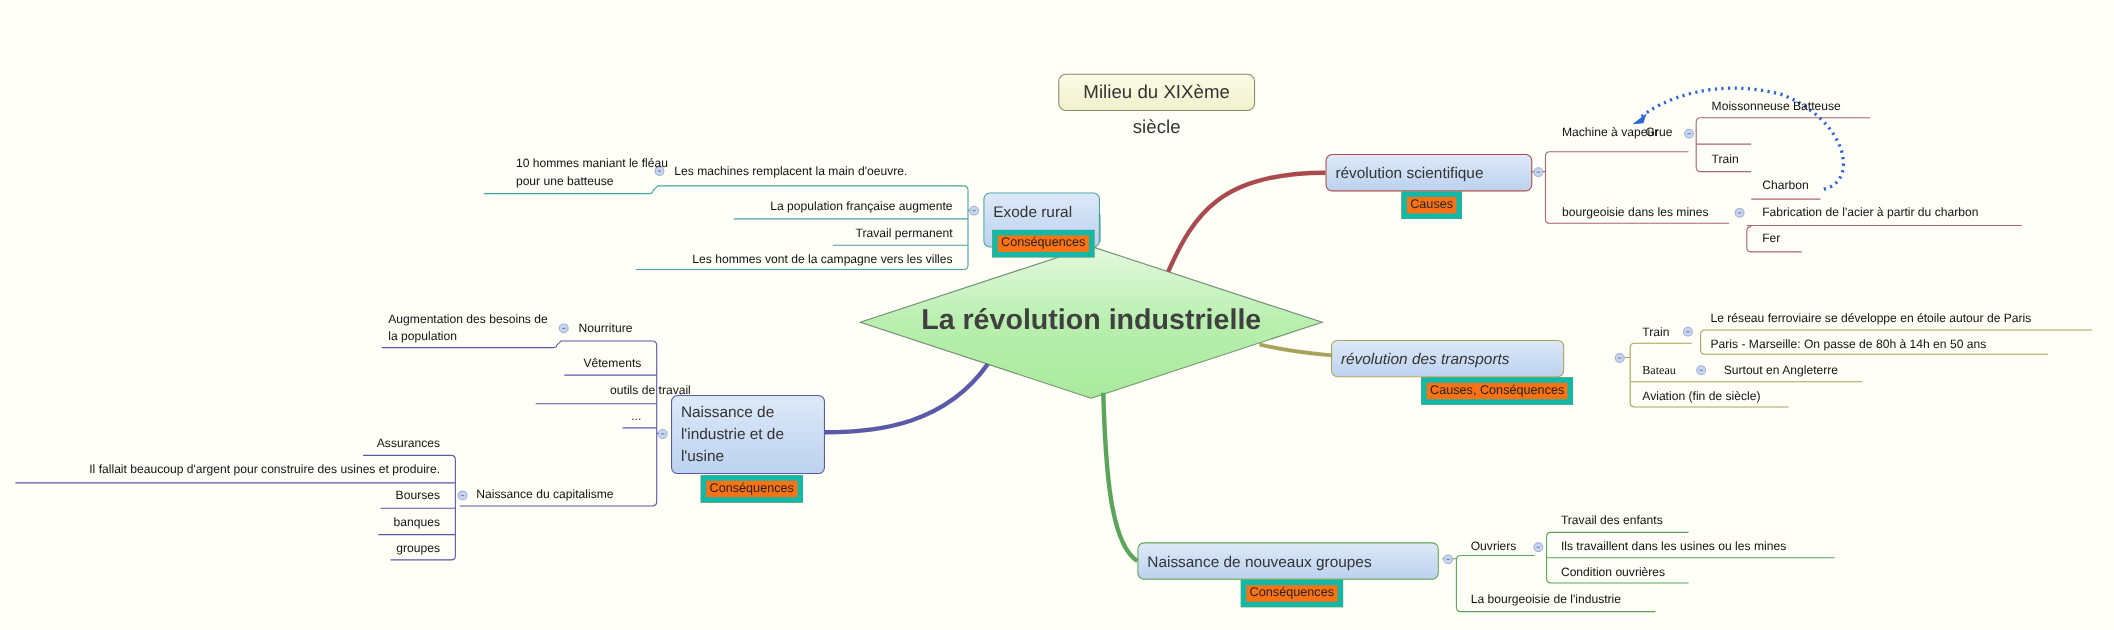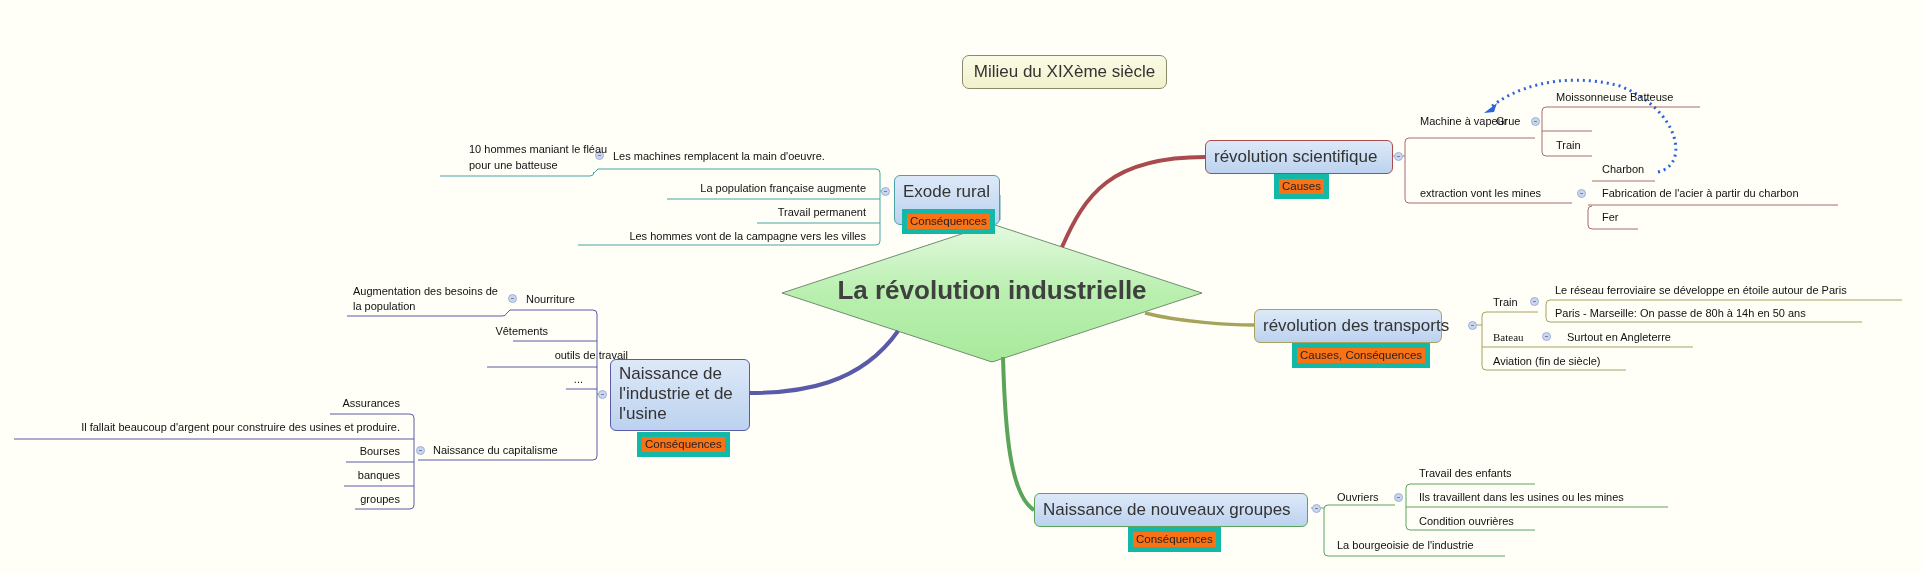--- a/index.html
+++ b/index.html
@@ -8,35 +8,35 @@
     background: #fffff8;
     font-family: "Liberation Sans", sans-serif;
     color: #222;
   }
   svg.lines { position: absolute; left: 0; top: 0; width: 1922px; height: 573px; }
   .leaf { position: absolute; font-size: 11px; color: #111; white-space: nowrap; line-height: 14px; }
   .leaf.r { text-align: right; }
   .main-topic {
     position: absolute; border-radius: 6px; padding: 0 8px;
     background: linear-gradient(#dde9f8, #bcd2ef);
-    font-size: 17px; color: #333; white-space: nowrap; box-sizing: border-box;
+    font-size: 14px; color: #333; white-space: nowrap; box-sizing: border-box;
   }
   .label-tag {
     position: absolute; background: #f97316; border: 5px solid #14b8a6;
     font-size: 11.5px; color: #222; padding: 0 3px; line-height: 15px; white-space: nowrap;
   }
   .collapse {
     position: absolute; width: 9px; height: 9px; border-radius: 50%;
     background: #c9d6ee; border: 1px solid #9fb1d9; box-sizing: border-box;
   }
   .collapse::after {
     content: ""; position: absolute; left: 2px; top: 3px; width: 3px; height: 1px; background: #6c7fae;
   }
   .floating {
-    position: absolute; left: 962px; top: 55px; width: 205px; height: 34px;
+    position: absolute; left: 962px; top: 67px; width: 179px; height: 34px;
     border: 1px solid #8a8a6a; border-radius: 7px; box-sizing: border-box;
     background: linear-gradient(#fbfbe6, #f1f1cc);
     font-size: 17px; color: #333; text-align: center; line-height: 32px;
   }
   .central-title {
     position: absolute; left: 782px; top: 275px; width: 420px; text-align: center;
     font-size: 26px; font-weight: bold; color: #404040;
   }
 </style>
 </head>
@@ -107,27 +107,27 @@
 <div class="main-topic" style="left:1205px; top:140px; width:188px; height:34px; line-height:32px; border:1px solid #a94a4f;">
   <span>révolution scientifique</span>
 </div>
 <div class="label-tag" style="left:1274px; top:174px;">Causes</div>
 <div class="collapse" style="left:1394px; top:152px;"></div>
 <div class="leaf" style="left:1420px; top:114px;">Machine à vapeur</div>
 <div class="collapse" style="left:1531px; top:117px;"></div>
 <div class="leaf" style="left:1556px; top:90px;">Moissonneuse Batteuse</div>
 <div class="leaf" style="left:1496px; top:114px;">Grue</div>
 <div class="leaf" style="left:1556px; top:138px;">Train</div>
-<div class="leaf" style="left:1420px; top:186px;">extraction vont les mines</div>
+<div class="leaf" style="left:1420px; top:186px;">bourgeoisie dans les mines</div>
 <div class="collapse" style="left:1577px; top:189px;"></div>
 <div class="leaf" style="left:1602px; top:162px;">Charbon</div>
 <div class="leaf" style="left:1602px; top:186px;">Fabrication de l'acier à partir du charbon</div>
 <div class="leaf" style="left:1602px; top:210px;">Fer</div>
 
-<div class="main-topic" style="left:1254px; top:309px; width:188px; height:34px; line-height:32px; border:1px solid #a7a35a;">
+<div class="main-topic" style="left:1210px; top:309px; width:212px; height:34px; line-height:32px; border:1px solid #a7a35a;font-style:italic;">
   <span>révolution des transports</span>
 </div>
 <div class="label-tag" style="left:1292px; top:343px;">Causes, Conséquences</div>
 <div class="collapse" style="left:1468px; top:321px;"></div>
 <div class="leaf" style="left:1493px; top:295px;">Train</div>
 <div class="collapse" style="left:1530px; top:297px;"></div>
 <div class="leaf" style="left:1555px; top:283px;">Le réseau ferroviaire se développe en étoile autour de Paris</div>
 <div class="leaf" style="left:1555px; top:306px;">Paris - Marseille: On passe de 80h à 14h en 50 ans</div>
 <div class="leaf" style="left:1493px; top:330px;font-family:Liberation Serif, serif;">Bateau</div>
 <div class="collapse" style="left:1542px; top:332px;"></div>
@@ -165,21 +165,21 @@
   <div>l'industrie et de</div>
   <div>l'usine</div>
 </div>
 <div class="label-tag" style="left:637px; top:432px;">Conséquences</div>
 <div class="collapse" style="left:598px; top:390px;"></div>
 <div class="leaf" style="left:526px; top:292px;">Nourriture</div>
 <div class="collapse" style="left:508px; top:294px;"></div>
 <div class="leaf" style="left:353px; top:284px; width:155px; white-space:normal; line-height:15px;">
   <span>Augmentation des besoins de la population</span>
 </div>
-<div class="leaf r" style="right:1374px; top:324px;">Vêtements</div>
+<div class="leaf r" style="right:1339px; top:324px;">Vêtements</div>
 <div class="leaf r" style="right:1294px; top:348px;">outils de travail</div>
 <div class="leaf r" style="right:1339px; top:372px;">...</div>
 <div class="leaf" style="left:433px; top:443px;">Naissance du capitalisme</div>
 <div class="collapse" style="left:416px; top:446px;"></div>
 <div class="leaf r" style="right:1522px; top:396px;">Assurances</div>
 <div class="leaf r" style="right:1522px; top:420px;">Il fallait beaucoup d'argent pour construire des usines et produire.</div>
 <div class="leaf r" style="right:1522px; top:444px;">Bourses</div>
 <div class="leaf r" style="right:1522px; top:468px;">banques</div>
 <div class="leaf r" style="right:1522px; top:492px;">groupes</div>
 

